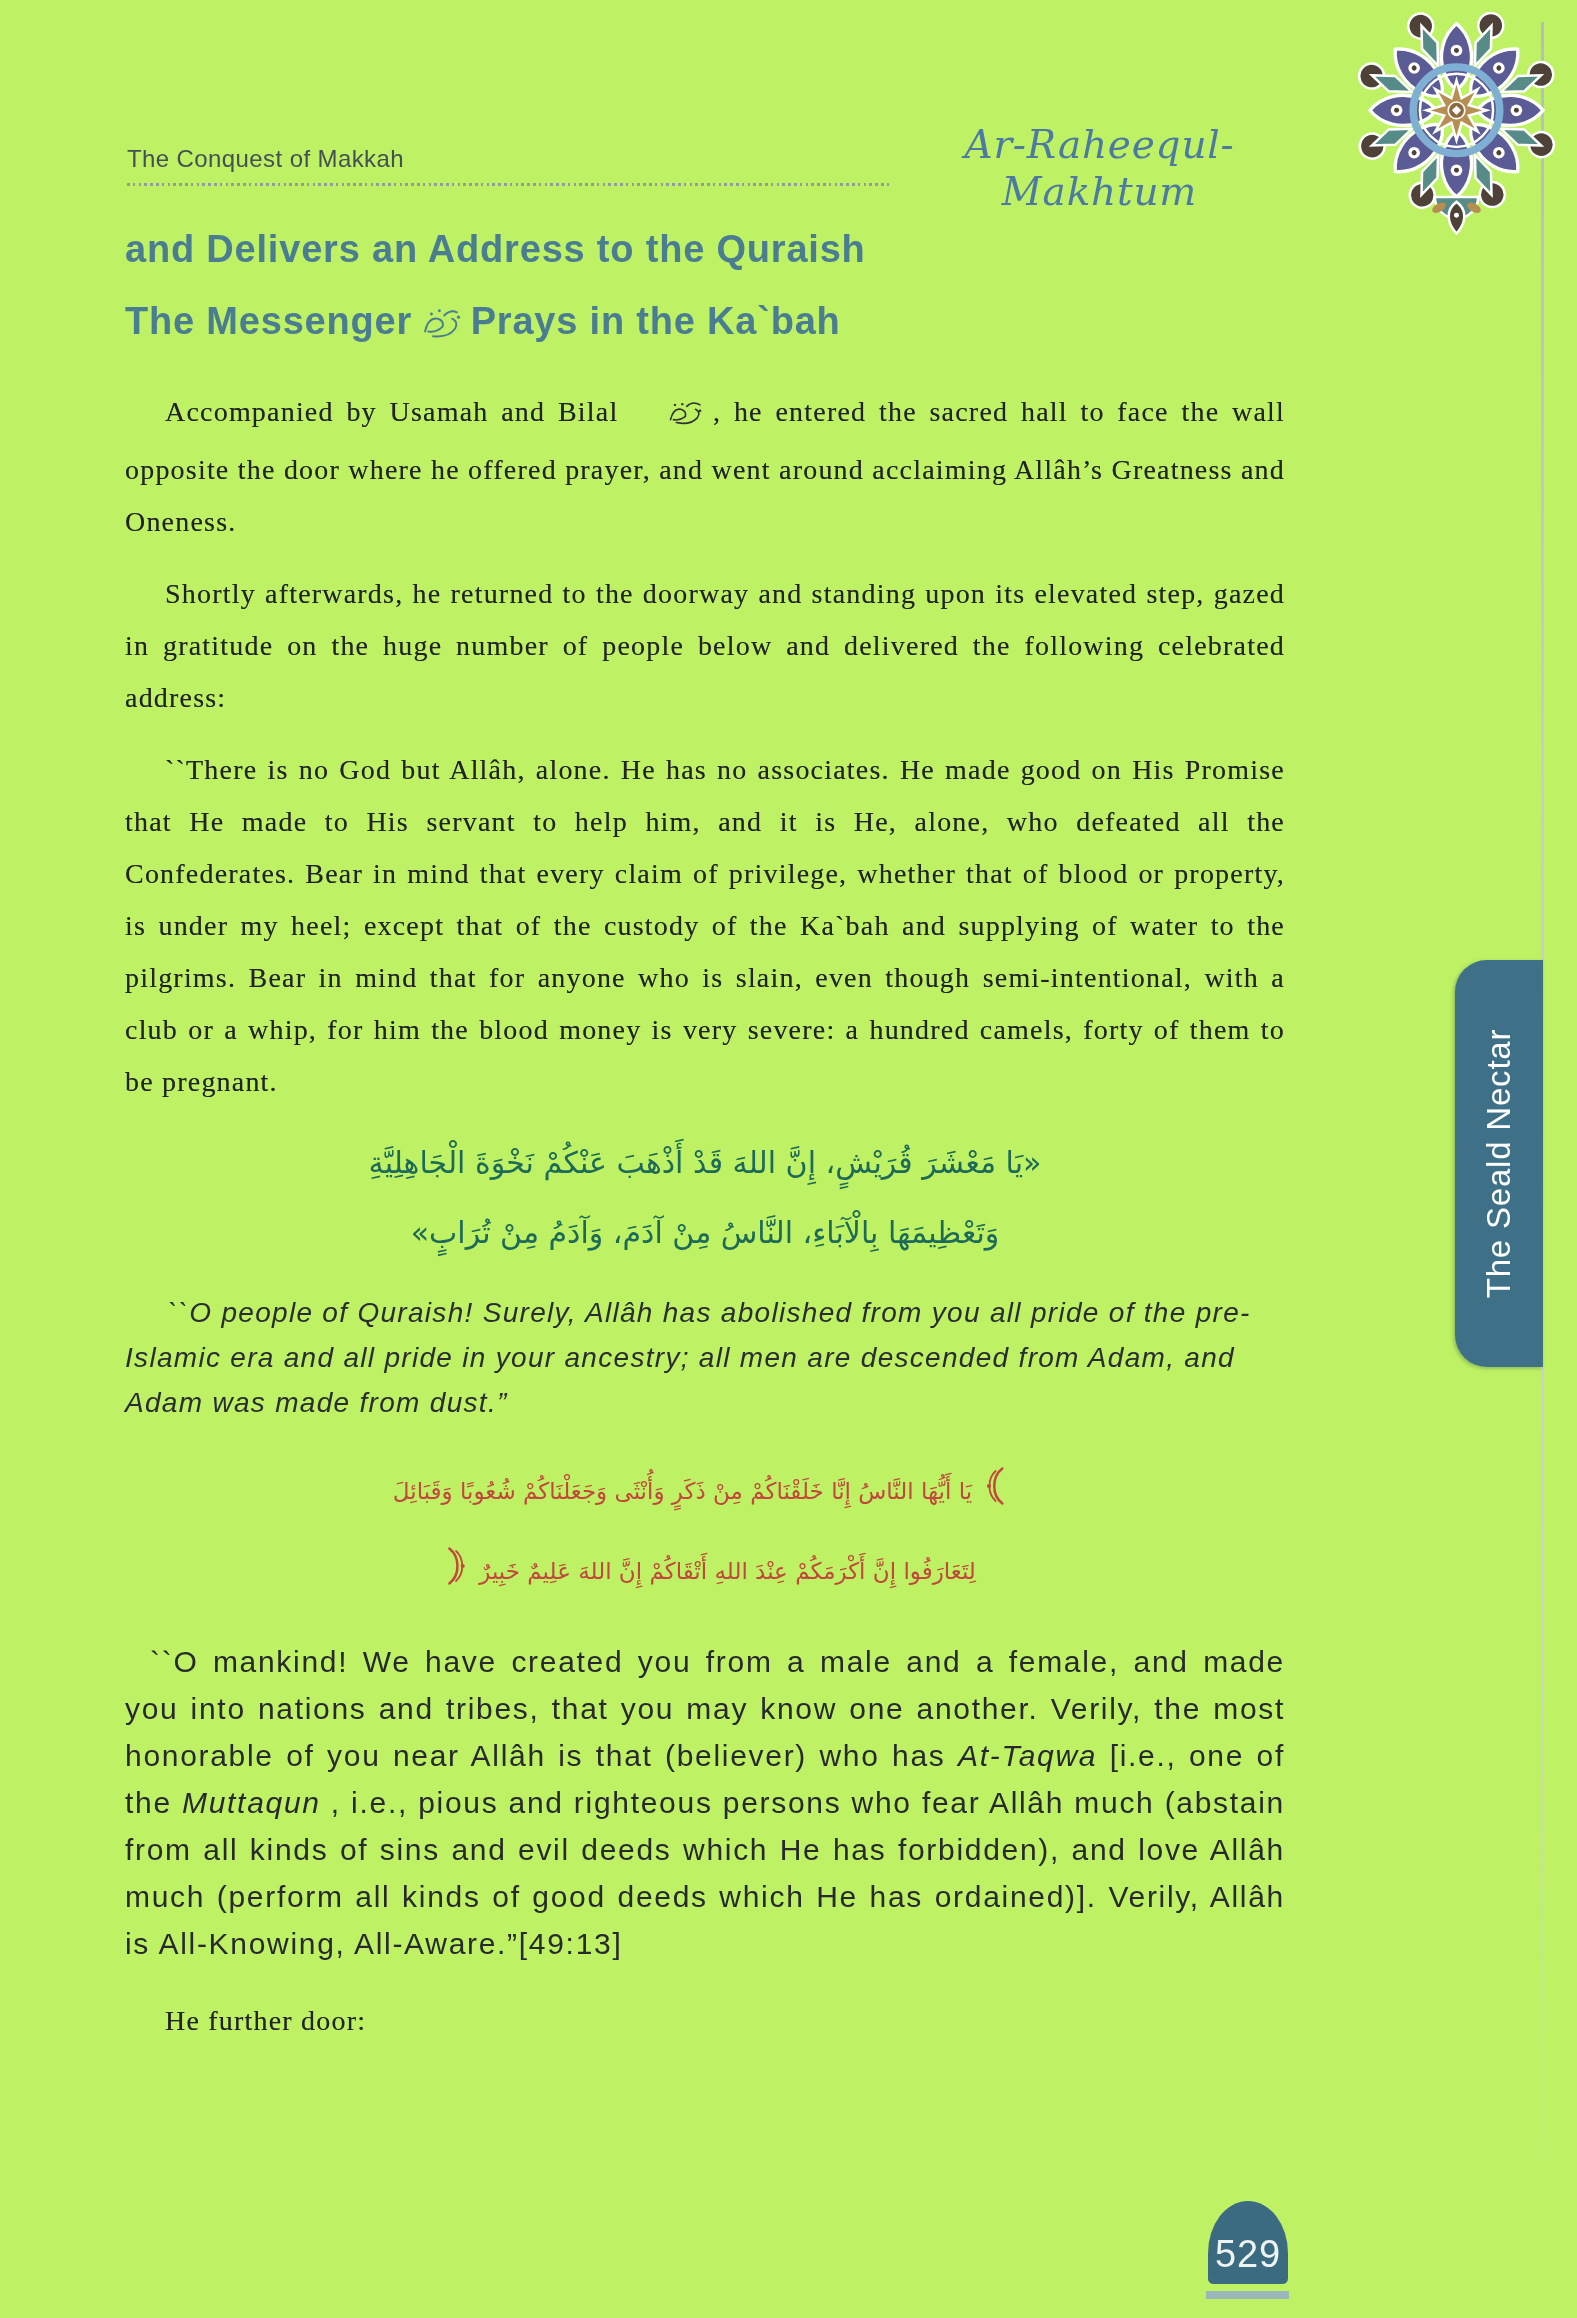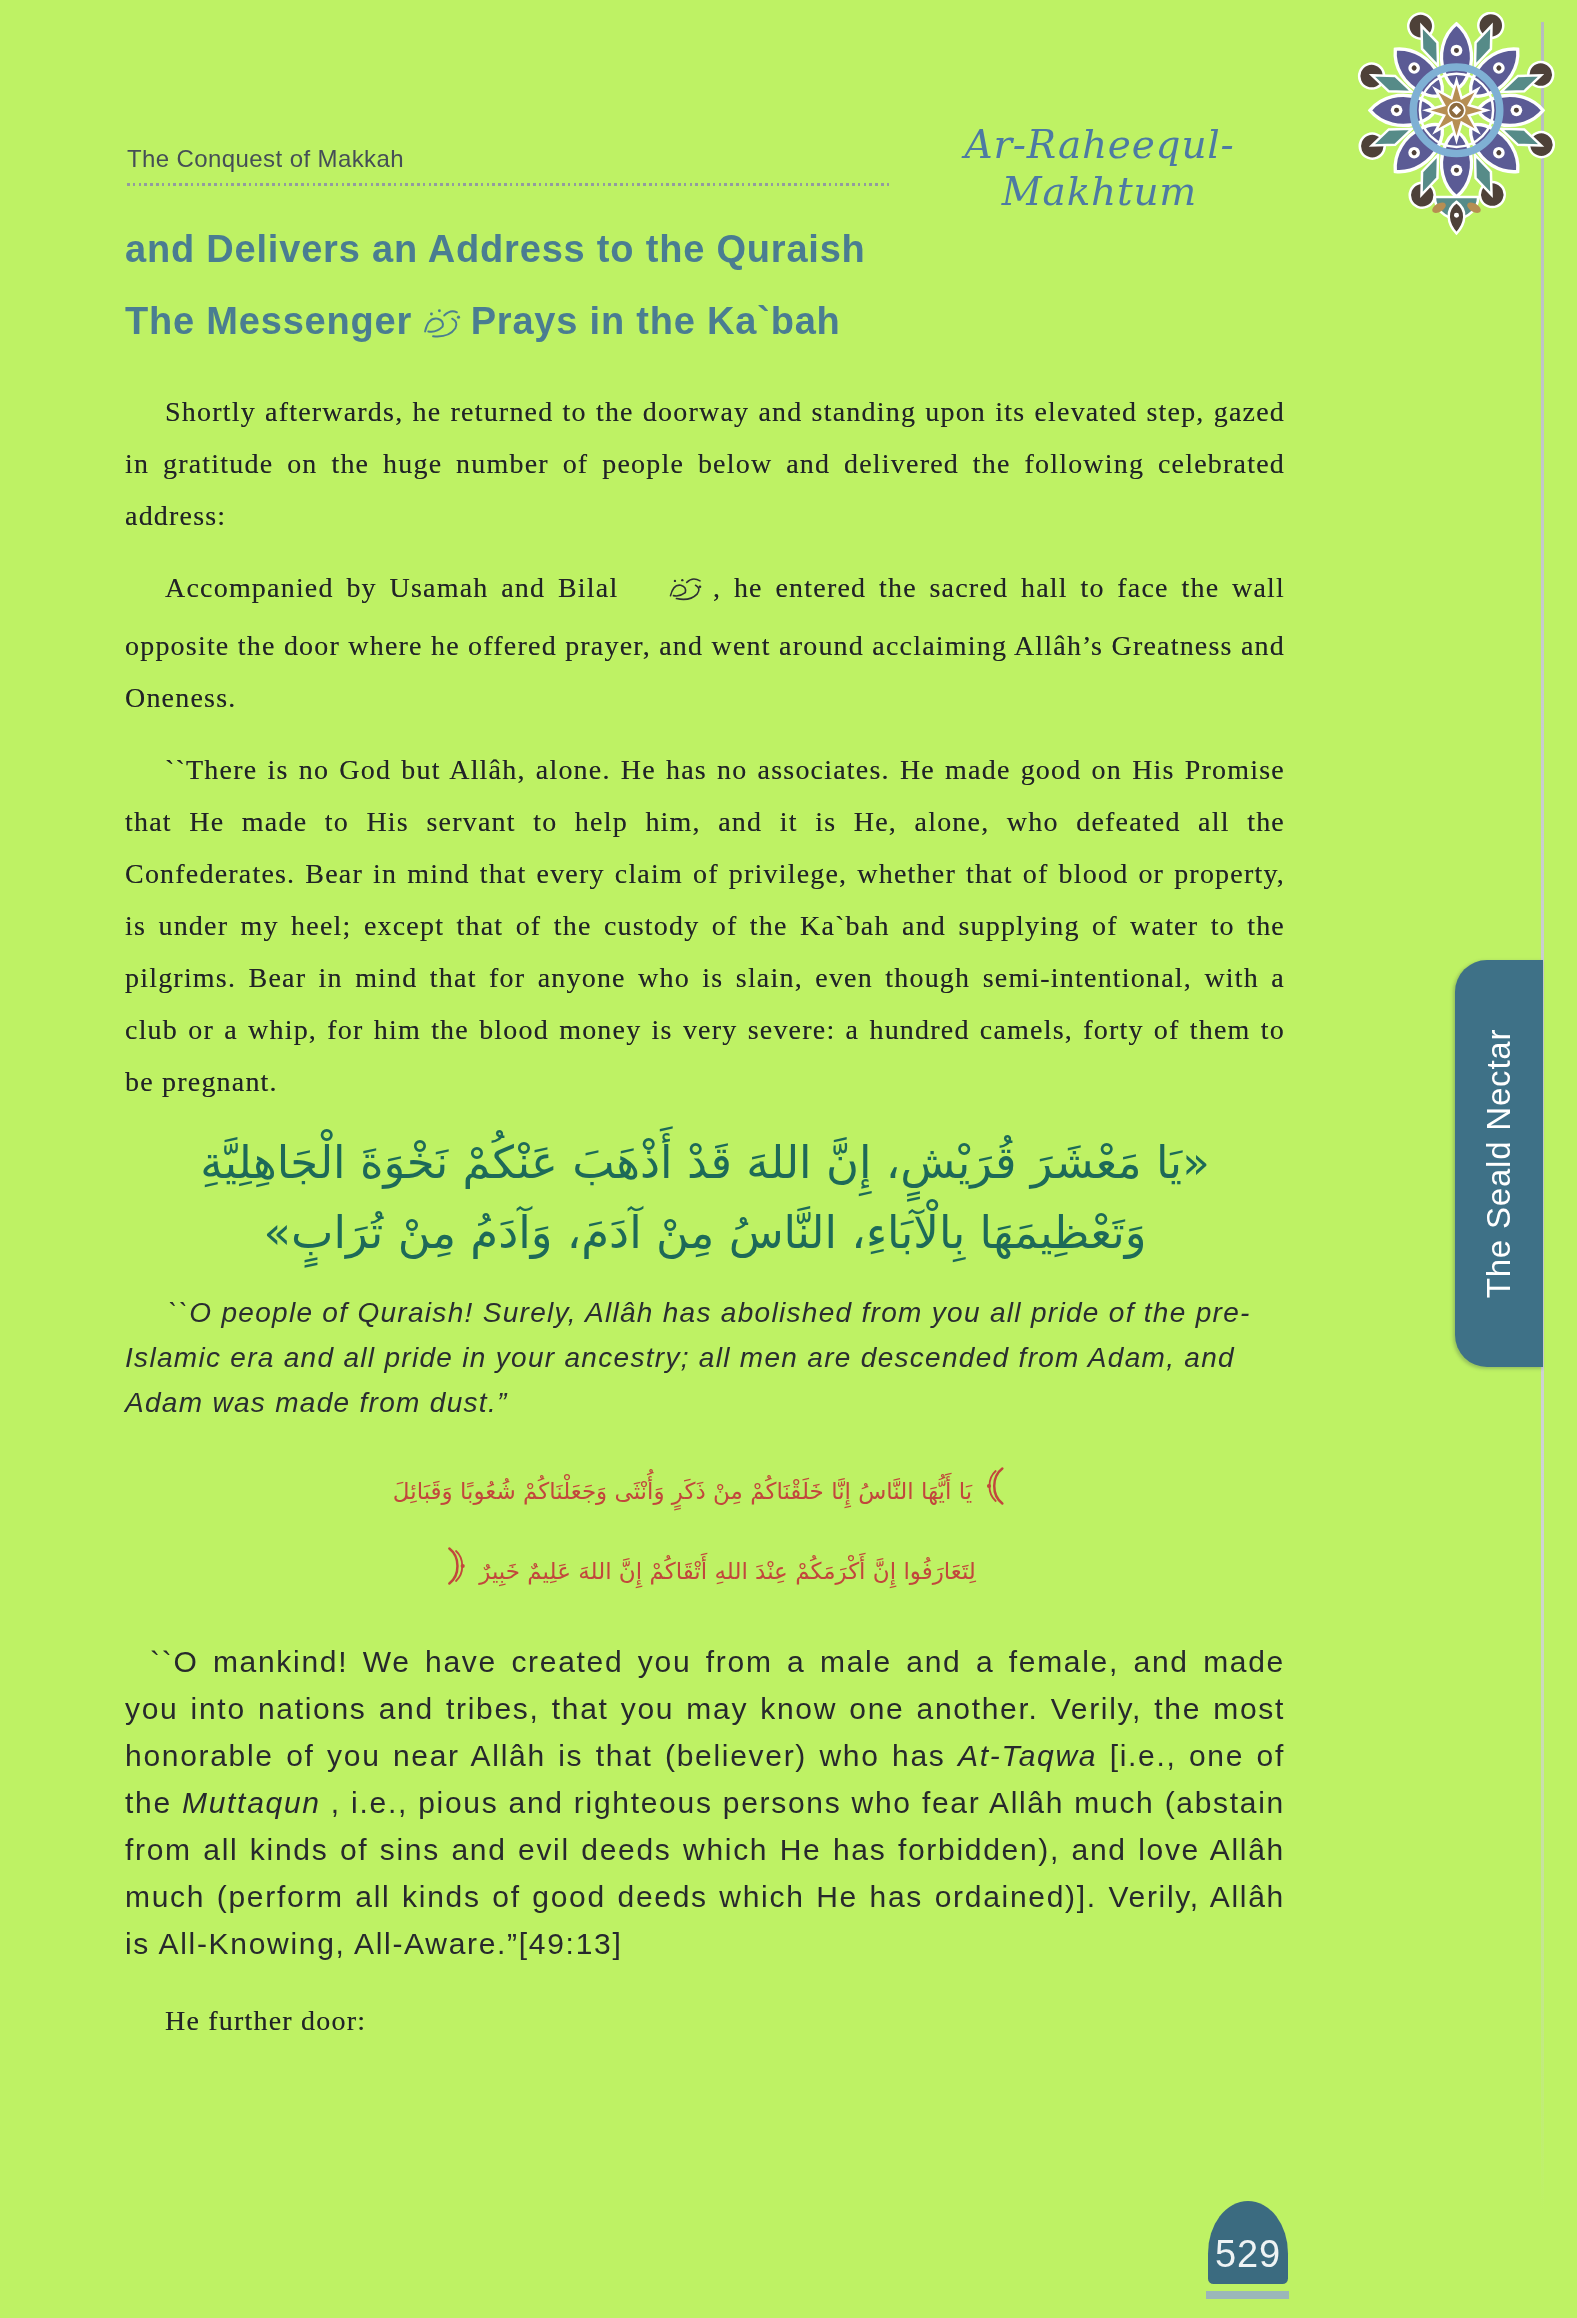--- a/index.html
+++ b/index.html
@@ -37,21 +37,21 @@
   .t-line{display:block;}
   .honorific{display:inline-block; vertical-align:-6.7px; margin:0 8.3px;}
   p.serif{
     font-family:"Liberation Serif", serif; font-size:28px; line-height:52px;
     letter-spacing:1.2px; color:#212327; text-align:justify;
     text-indent:40px; margin:0 0 20px 0;
     text-shadow:0 0 0.3px rgba(20,20,20,.45);
   }
   p.lead{margin-bottom:18.3px;}
   .arabic{font-family:"DejaVu Sans", sans-serif; direction:rtl; text-align:center;}
-  .hadith{color:#1d6a58; font-size:45px; line-height:70px; margin:6.7px 0 0 0;}
+  .hadith{color:#1d6a58; font-size:30px; line-height:70px; margin:6.7px 0 0 0;}
   .hadith.last{margin:0 0 21.7px 0;}
   .italic-trans{
     font:italic 400 28px/45px "Liberation Sans", sans-serif;
     letter-spacing:1.3px; color:#2a2d30; text-indent:43px;
     margin:16px 0 30px 0; text-align:left;
   }
   .verse{color:#c2473c; font-size:23px; line-height:73px; margin:1.7px 0 0 0;}
   .verse.last{margin:0 0 23px 0;}
   .bracket{display:inline-block; vertical-align:-6.7px; margin:0 11.7px;}
   .sans-trans{
@@ -161,32 +161,32 @@
                 <path d="M6 32 Q10 14 22 16 Q30 18 28 26 Q20 34 10 32"></path>
                 <path d="M16 38 Q36 40 44 28 Q48 20 40 16"></path>
                 <path d="M30 12 Q38 4 46 8"></path>
               </g>
               <circle cx="14" cy="10" r="1.8" fill="#4a7d91"></circle>
               <circle cx="24" cy="6" r="1.8" fill="#4a7d91"></circle>
               <circle cx="48" cy="14" r="2" fill="#4a7d91"></circle>
             </svg></span><span>Prays in the Ka`bah</span></span>
     </h1>
 
-    <p class="serif">Shortly afterwards, he returned to the doorway and standing upon its elevated step, gazed in gratitude on the huge number of people below and delivered the following celebrated address:</p>
-
     <p class="serif"><span>Accompanied by Usamah and Bilal</span><span class="honorific"><svg width="38" height="28" viewBox="0 0 50 38">
             <g fill="none" stroke="#2e3134" stroke-width="2.2" stroke-linecap="round">
               <path d="M4 28 Q8 12 18 14 Q26 16 24 24 Q16 30 8 28"></path>
               <path d="M12 32 Q30 36 40 26 Q46 18 38 14"></path>
               <path d="M26 10 Q34 2 44 8"></path>
             </g>
             <circle cx="20" cy="7" r="1.6" fill="#2e3134"></circle>
             <circle cx="44" cy="16" r="1.8" fill="#2e3134"></circle>
             <circle cx="10" cy="8" r="1.6" fill="#2e3134"></circle>
           </svg></span><span>, he entered the sacred hall to face the wall opposite the door where he offered prayer, and went around acclaiming Allâh’s Greatness and Oneness.</span></p>
+
+    <p class="serif">Shortly afterwards, he returned to the doorway and standing upon its elevated step, gazed in gratitude on the huge number of people below and delivered the following celebrated address:</p>
 
     <p class="serif">``There is no God but Allâh, alone. He has no associates. He made good on His Promise that He made to His servant to help him, and it is He, alone, who defeated all the Confederates. Bear in mind that every claim of privilege, whether that of blood or property, is under my heel; except that of the custody of the Ka`bah and supplying of water to the pilgrims. Bear in mind that for anyone who is slain, even though semi-intentional, with a club or a whip, for him the blood money is very severe: a hundred camels, forty of them to be pregnant.</p>
 
     <div class="arabic hadith" dir="rtl">«يَا مَعْشَرَ قُرَيْشٍ، إِنَّ اللهَ قَدْ أَذْهَبَ عَنْكُمْ نَخْوَةَ الْجَاهِلِيَّةِ</div>
     <div class="arabic hadith last" dir="rtl">وَتَعْظِيمَهَا بِالْآبَاءِ، النَّاسُ مِنْ آدَمَ، وَآدَمُ مِنْ تُرَابٍ»</div>
 
     <p class="italic-trans">``O people of Quraish! Surely, Allâh has abolished from you all pride of the pre-Islamic era and all pride in your ancestry; all men are descended from Adam, and Adam was made from dust.”</p>
 
 
     <div class="arabic verse" dir="rtl"><span class="bracket"><svg width="21.7" height="40" viewBox="0 0 26 48">

